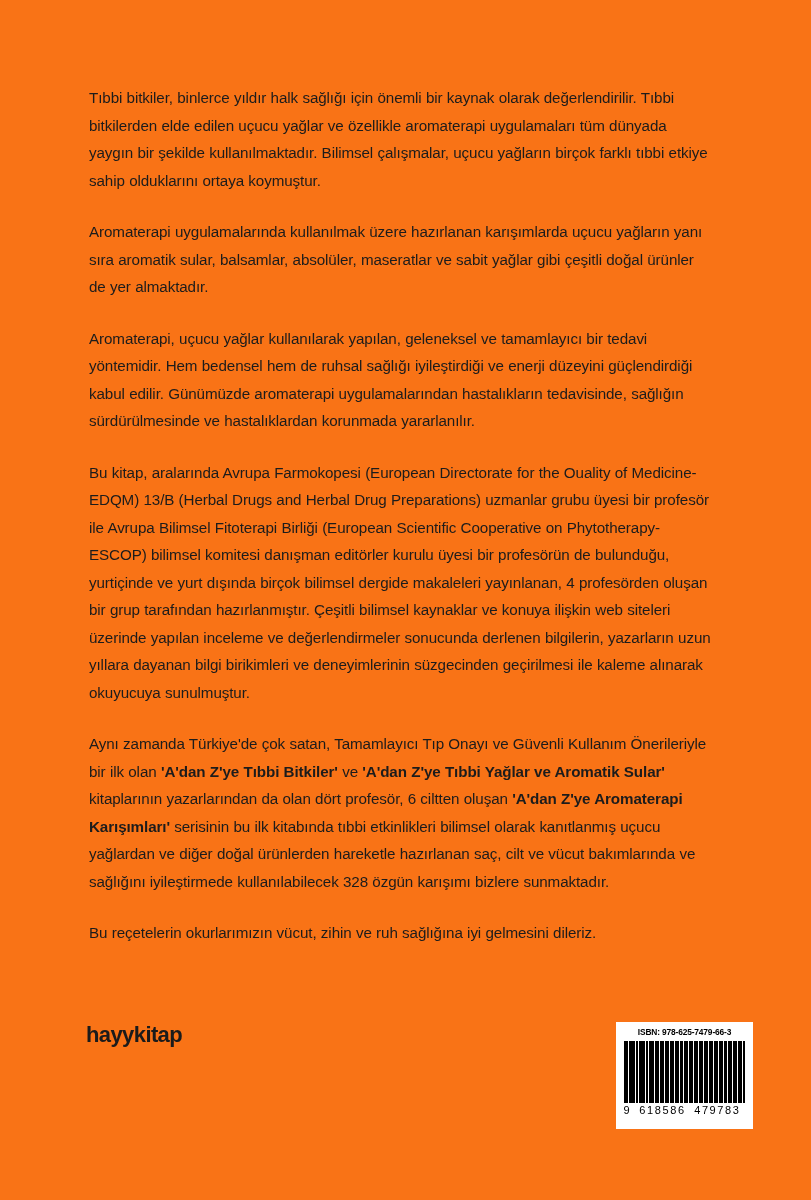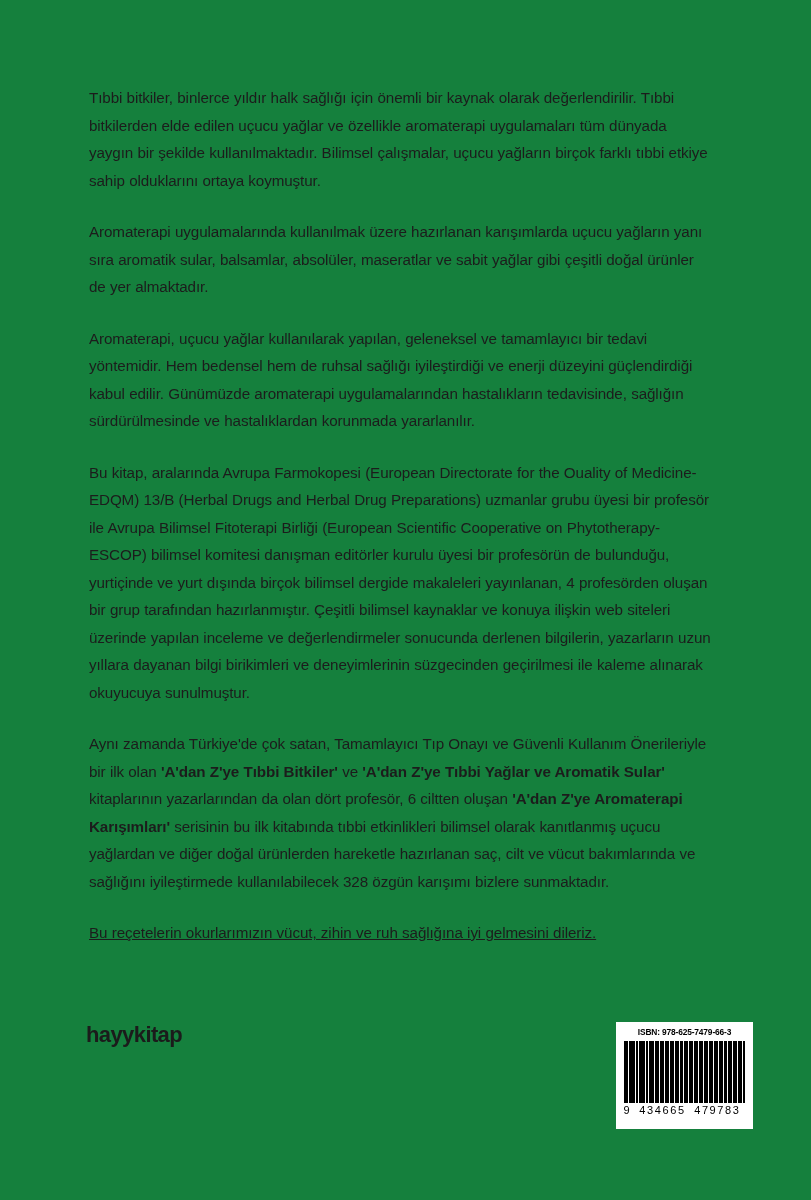--- a/index.html
+++ b/index.html
@@ -12,21 +12,21 @@
     background: #f7f7f6;
     font-family: "Liberation Sans", sans-serif;
     color: #1c1c1c;
     overflow: hidden;
     position: relative;
   }
 
   .page {
     position: absolute;
     inset: 0;
-    background: #15803d;
+    background: #f97316;
   }
 
   .content {
     position: absolute;
     left: 89px;
     top: 84px;
     width: 624px;
   }
 
   .para {
@@ -34,21 +34,20 @@
     line-height: 27.5px;
     letter-spacing: -0.1px;
     color: #1c1c1c;
     margin: 0 0 24px 0;
     text-align: left;
     word-spacing: 0.2px;
   }
 
   .para:last-child {
     margin-bottom: 0;
-    text-decoration: underline;
   }
 
   .para b {
     font-weight: 700;
   }
 
   
   .footer {
     position: absolute;
     left: 0;
@@ -202,19 +201,19 @@
           <span style="width: 1px;"></span>
           <span style="width: 3px;"></span>
           <span style="width: 1px;"></span>
           <span style="width: 1px;"></span>
           <span style="width: 2px;"></span>
           <span style="width: 1px;"></span>
           <span style="width: 2px;"></span>
         </div>
       <div class="barcode-digits">
         <span class="d-lead">9</span>
-        <span class="d-left">434665</span>
+        <span class="d-left">618586</span>
         <span class="d-right">479783</span>
       </div>
     </div>
   </div>
 
 </div>
 
 </body></html>

